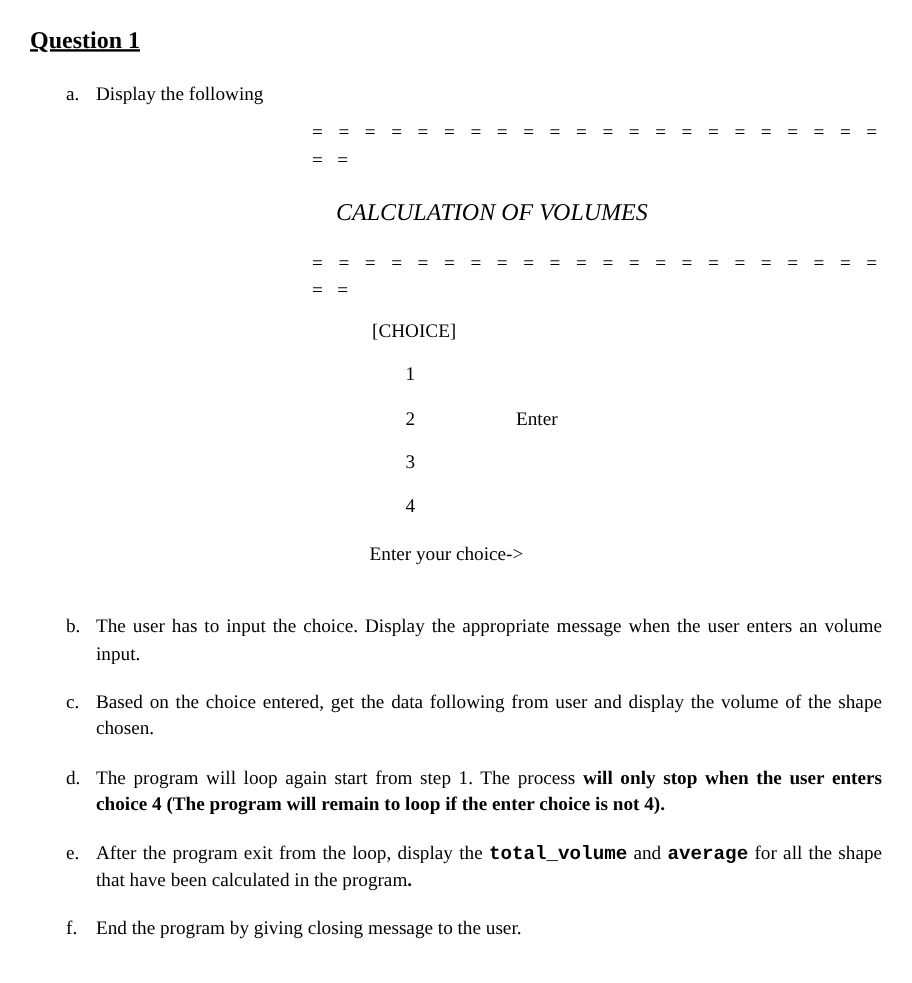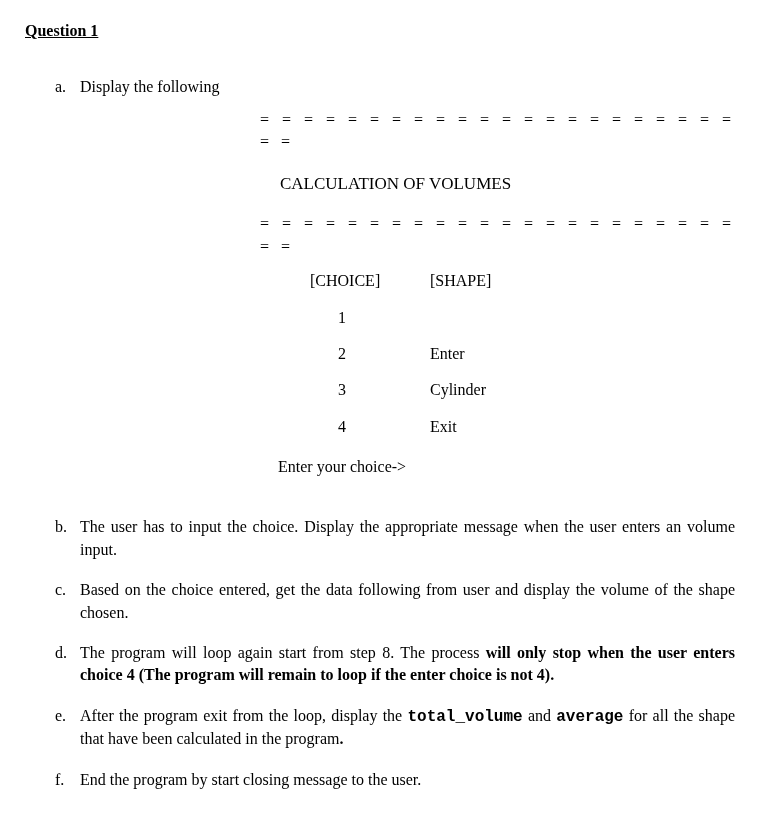--- a/index.html
+++ b/index.html
@@ -9,22 +9,22 @@
       margin: 0;
       padding: 20px 25px;
       width: 760px;
       box-sizing: border-box;
       font-size: 16px;
       line-height: 1.4;
     }
     .heading {
       font-weight: bold;
       text-decoration: underline;
-      margin-bottom: 34px;
-      font-size: 16px;
+      margin-bottom: 20px;
+      font-size: 20px;
     }
     .list-item {
       display: flex;
       align-items: flex-start;
       margin-bottom: 18px;
     }
     .list-marker {
       width: 55px;
       flex-shrink: 0;
       text-align: left;
@@ -40,21 +40,22 @@
       margin-top: 10px;
       margin-bottom: 20px;
     }
     .divider {
       letter-spacing: 4px;
       font-family: "Times New Roman", serif;
       margin: 6px 0;
     }
     .title-row {
       margin: 18px 0 18px 20px;
-      font-size: 17px;
+      font-size: 20px;
+      font-style: italic;
     }
     .menu-header {
       display: flex;
       margin: 12px 0 10px 0;
     }
     .col-choice {
       width: 170px;
       text-align: left;
       padding-left: 50px;
       box-sizing: border-box;
@@ -67,21 +68,21 @@
     }
     .col-shape {
       flex: 1;
       text-align: left;
     }
     .menu-row {
       display: flex;
       margin: 14px 0;
     }
     .prompt {
-      margin: 18px 0 0 18px;
+      margin: 18px 0 0 48px;
     }
     .mono {
       font-family: "Courier New", Courier, monospace;
       font-weight: bold;
     }
     .bold {
       font-weight: bold;
     }
   </style>
 </head>
@@ -93,64 +94,61 @@
   <div class="list-marker">a.</div>
   <div class="list-content">
     <span>Display the following</span>
     <div class="display-block">
       <div class="divider">= = = = = = = = = = = = = = = = = = = = = = = =</div>
       <div class="title-row">CALCULATION OF VOLUMES</div>
       <div class="divider">= = = = = = = = = = = = = = = = = = = = = = = =</div>
 
       <div class="menu-header">
         <div class="col-choice">[CHOICE]</div>
-        <div class="col-shape">[SHAPE]</div>
       </div>
 
       <div class="menu-row">
         <div class="col-choice-num">1</div>
       </div>
       <div class="menu-row">
         <div class="col-choice-num">2</div>
         <div class="col-shape">Enter</div>
       </div>
       <div class="menu-row">
         <div class="col-choice-num">3</div>
-        <div class="col-shape">Cylinder</div>
       </div>
       <div class="menu-row">
         <div class="col-choice-num">4</div>
-        <div class="col-shape">Exit</div>
       </div>
 
       <div class="prompt">Enter your choice-&gt;</div>
     </div>
   </div>
 </div>
 
 <div class="list-item">
   <div class="list-marker">b.</div>
   <div class="list-content">The user has to input the choice. Display the appropriate message when the user enters an volume input.</div>
 </div>
 
 <div class="list-item">
   <div class="list-marker">c.</div>
   <div class="list-content">Based on the choice entered, get the data following from user and display the volume of the shape chosen.</div>
 </div>
 
 <div class="list-item">
   <div class="list-marker">d.</div>
   <div class="list-content">
-    <span>The program will loop again start from step 8. The process </span><span class="bold">will only stop when the user enters choice 4 (The program will remain to loop if the enter choice is not 4).</span>
+    <span>The program will loop again start from step 1. The process </span><span class="bold">will only stop when the user enters choice 4 (The program will remain to loop if the enter choice is not 4).</span>
   </div>
 </div>
 
 <div class="list-item">
   <div class="list-marker">e.</div>
   <div class="list-content">
     <span>After the program exit from the loop, display the </span><span class="mono">total_volume</span><span> and </span><span class="mono">average</span><span> for all the shape that have been calculated in the program</span><span class="bold">.</span>
   </div>
 </div>
 
 <div class="list-item">
   <div class="list-marker">f.</div>
-  <div class="list-content">End the program by start closing message to the user.</div>
+  <div class="list-content">End the program by giving closing message to the user.</div>
 </div>
 
 </body></html>

